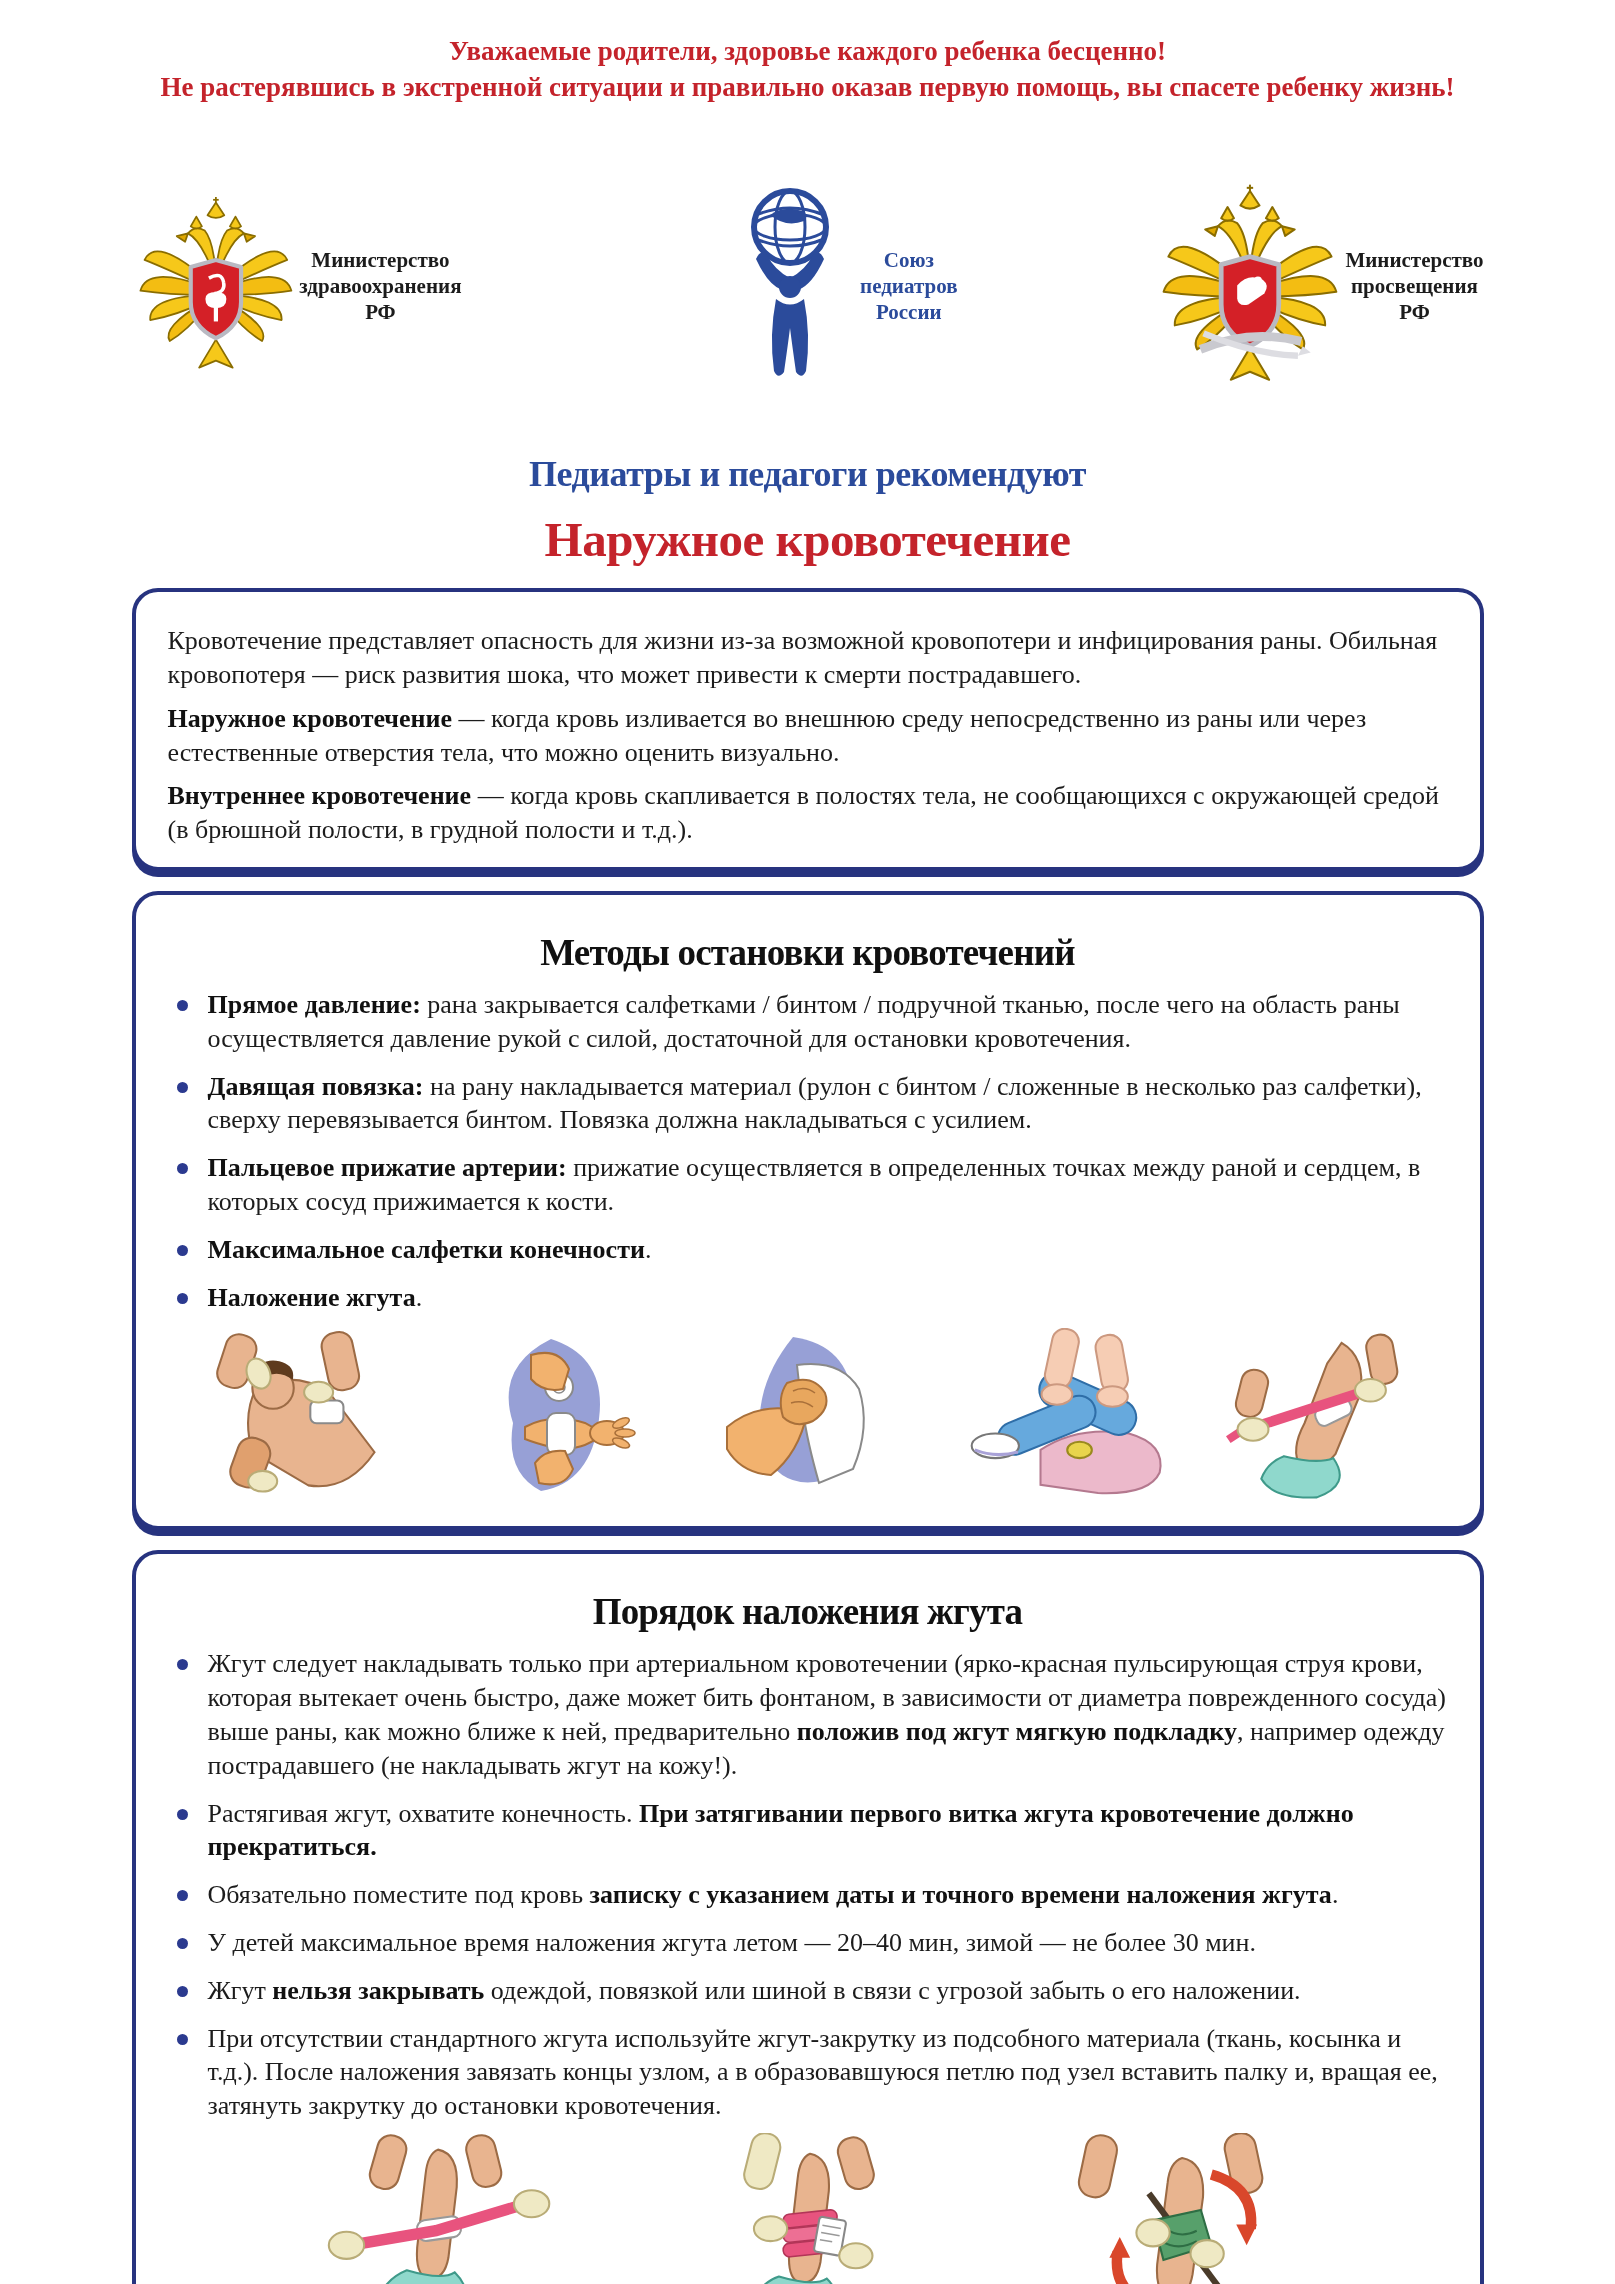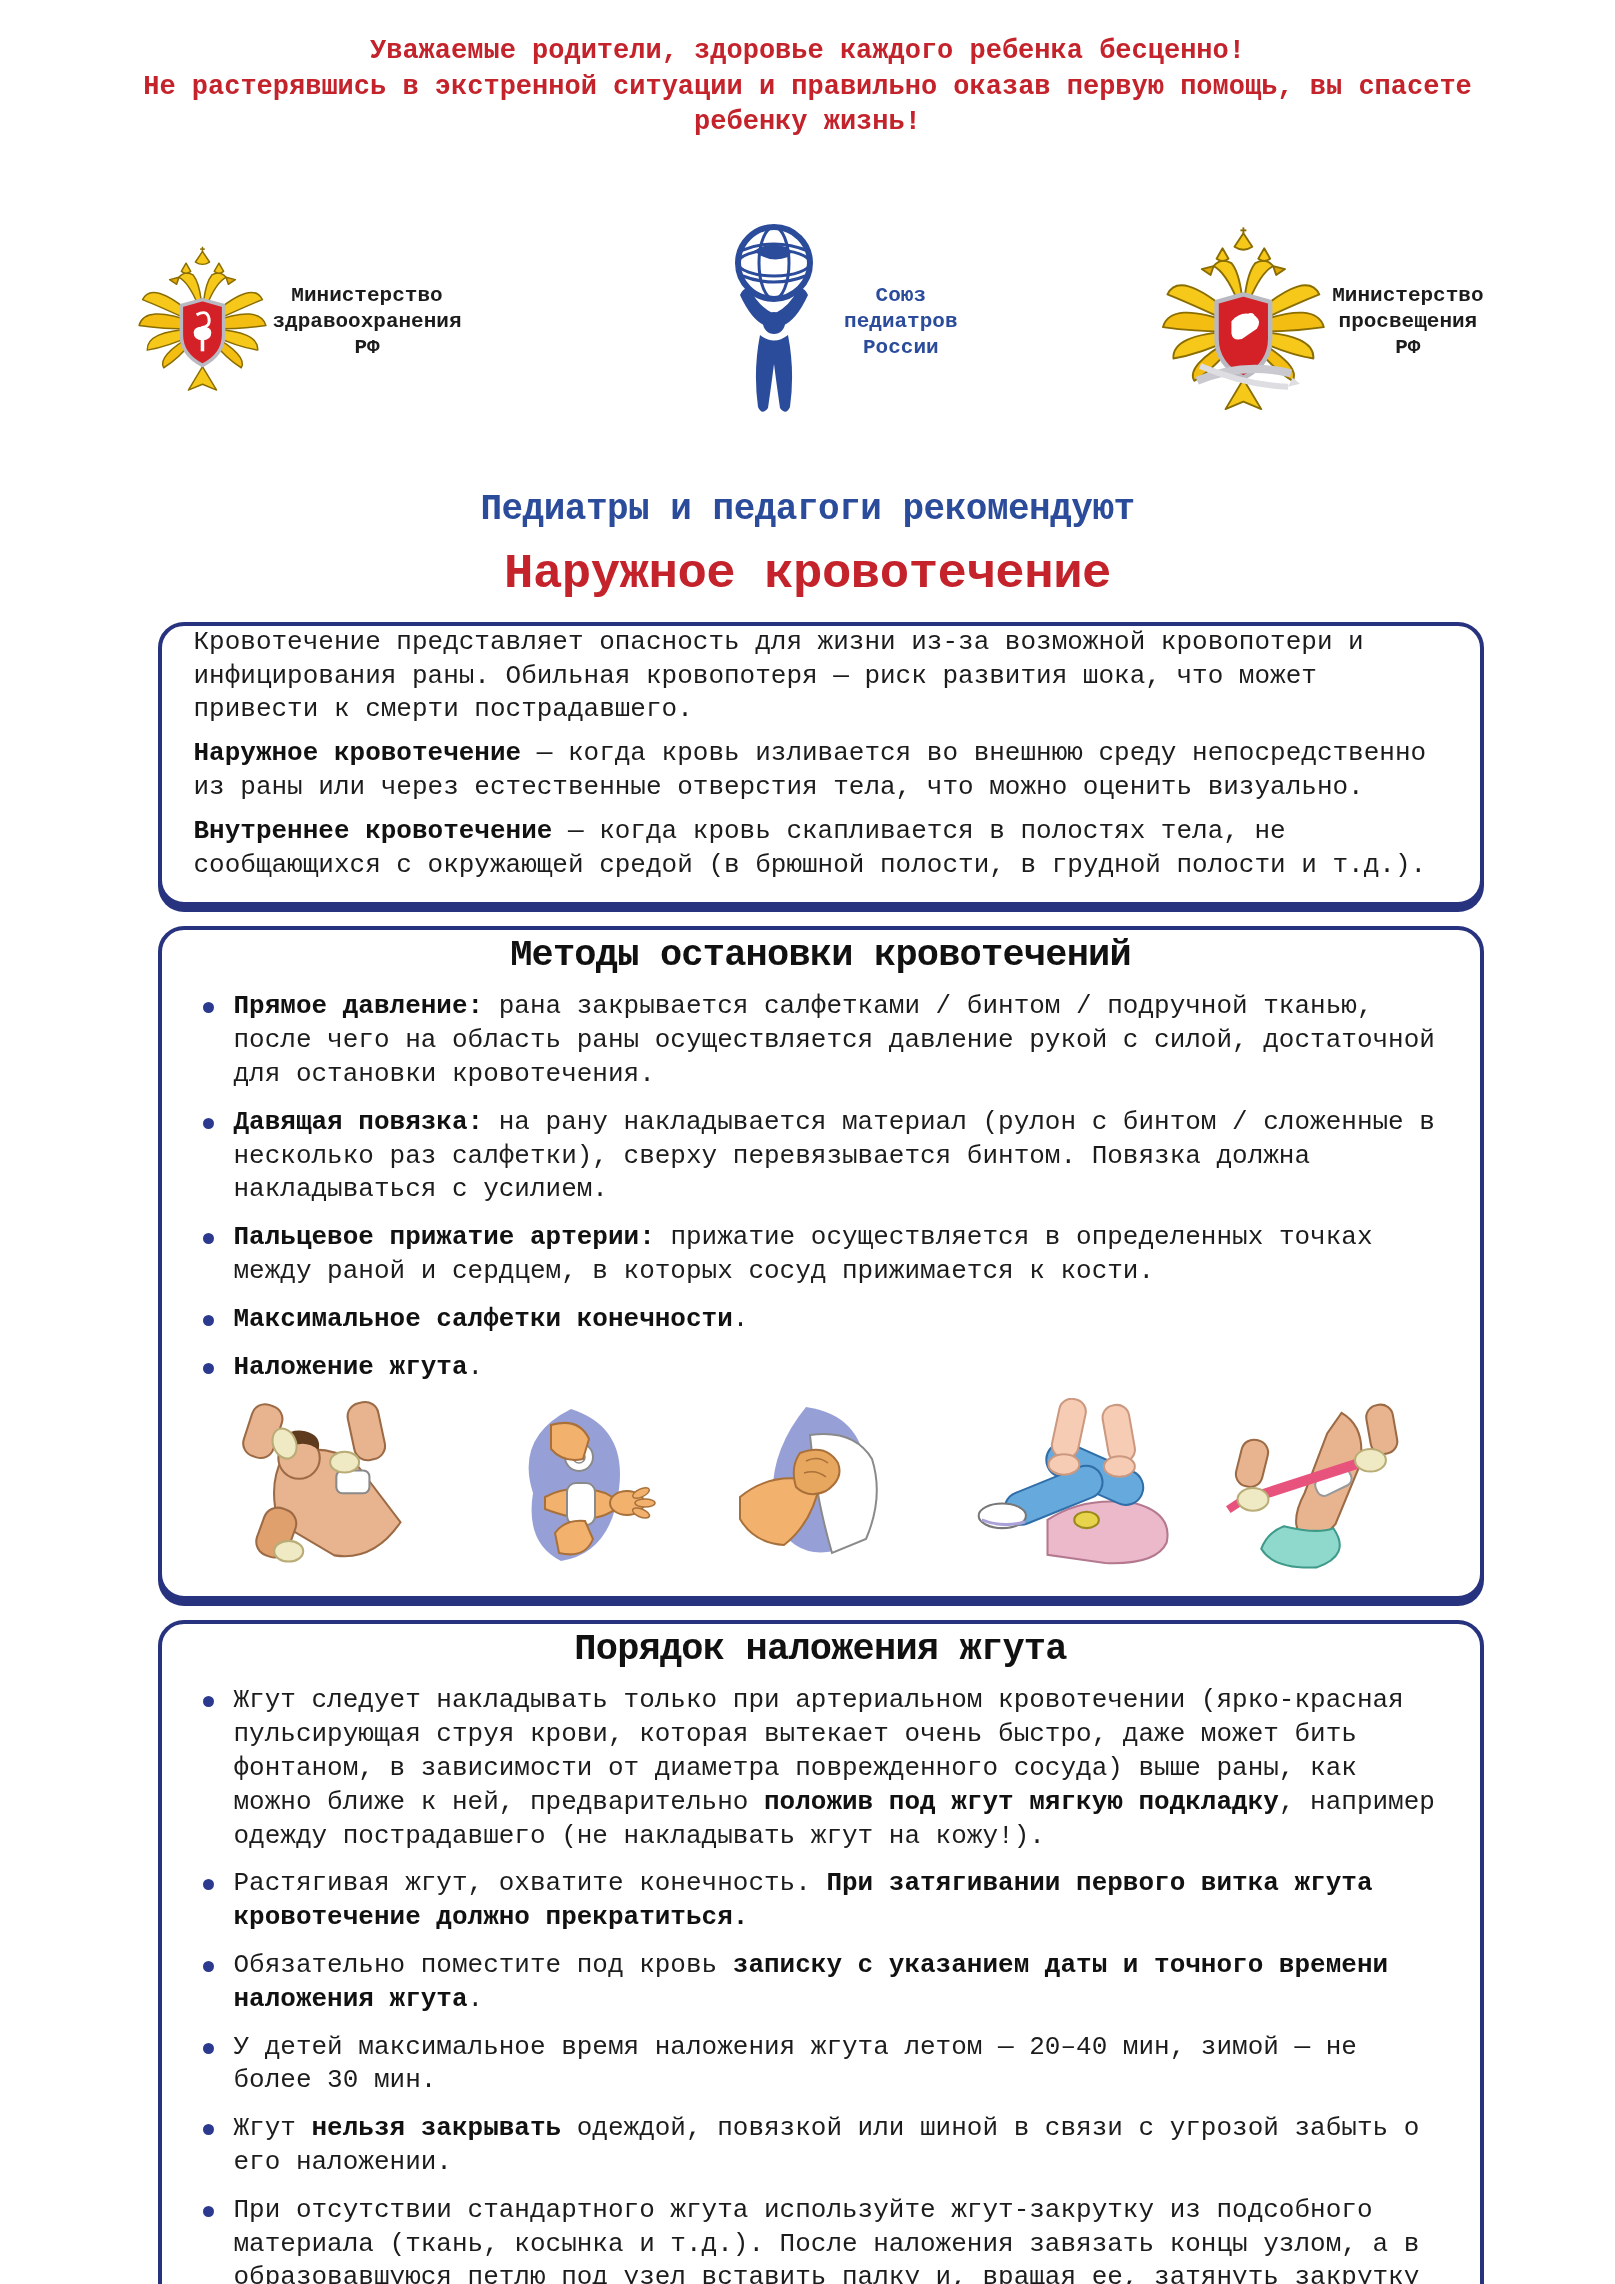--- a/index.html
+++ b/index.html
@@ -2,21 +2,21 @@
 <html lang="ru"><head>
 <meta charset="utf-8">
 <style>
   html,body{margin:0;padding:0;background:#ffffff;}
   .page{
     position:relative;
     width:1468px;
     height:2284px;
     margin:0 auto;
     background:#ffffff;
-    font-family:Liberation Mono, monospace;
+    font-family:Liberation Serif, serif;
     color:#1c1c1c;
     overflow:hidden;
   }
   
   .top-lines{padding-top:34px;text-align:center;}
   .top-lines .red-line{
     color:#c4232b;font-weight:bold;font-size:27px;line-height:1.32;margin:0 40px;
   }
   .logos-row{
     display:flex;justify-content:space-between;align-items:stretch;
@@ -33,25 +33,25 @@
   }
   .logo-caption.blue{color:#2b4b9b;}
   .subtitle{
     text-align:center;color:#2b4b9b;font-weight:bold;font-size:36px;margin-top:4px;letter-spacing:-0.5px;
   }
   .main-title{
     text-align:center;color:#c4232b;font-weight:bold;font-size:49px;margin-top:16px;letter-spacing:-0.5px;
   }
   
   .box{
-    margin:20px 58px 0 84px;
+    margin:20px 58px 0 58px;
     border:4px solid #27337f;
     border-radius:26px;
     box-shadow:0 6px 0 #27337f;
-    padding:0 32px 20px 32px;
+    padding:32px 32px 20px 32px;
     background:#fff;
   }
   .box-title{
     text-align:center;font-weight:bold;font-size:37px;color:#111;margin:4px 0 6px 0;letter-spacing:-0.8px;
   }
   .paras .para{font-size:26px;line-height:1.3;margin-top:10px;}
   .paras .para:first-child{margin-top:0;}
   ul.bullets{list-style:none;margin:8px 0 0 0;padding:0;}
   ul.bullets li{
     position:relative;padding-left:40px;margin-top:14px;font-size:26px;line-height:1.3;

